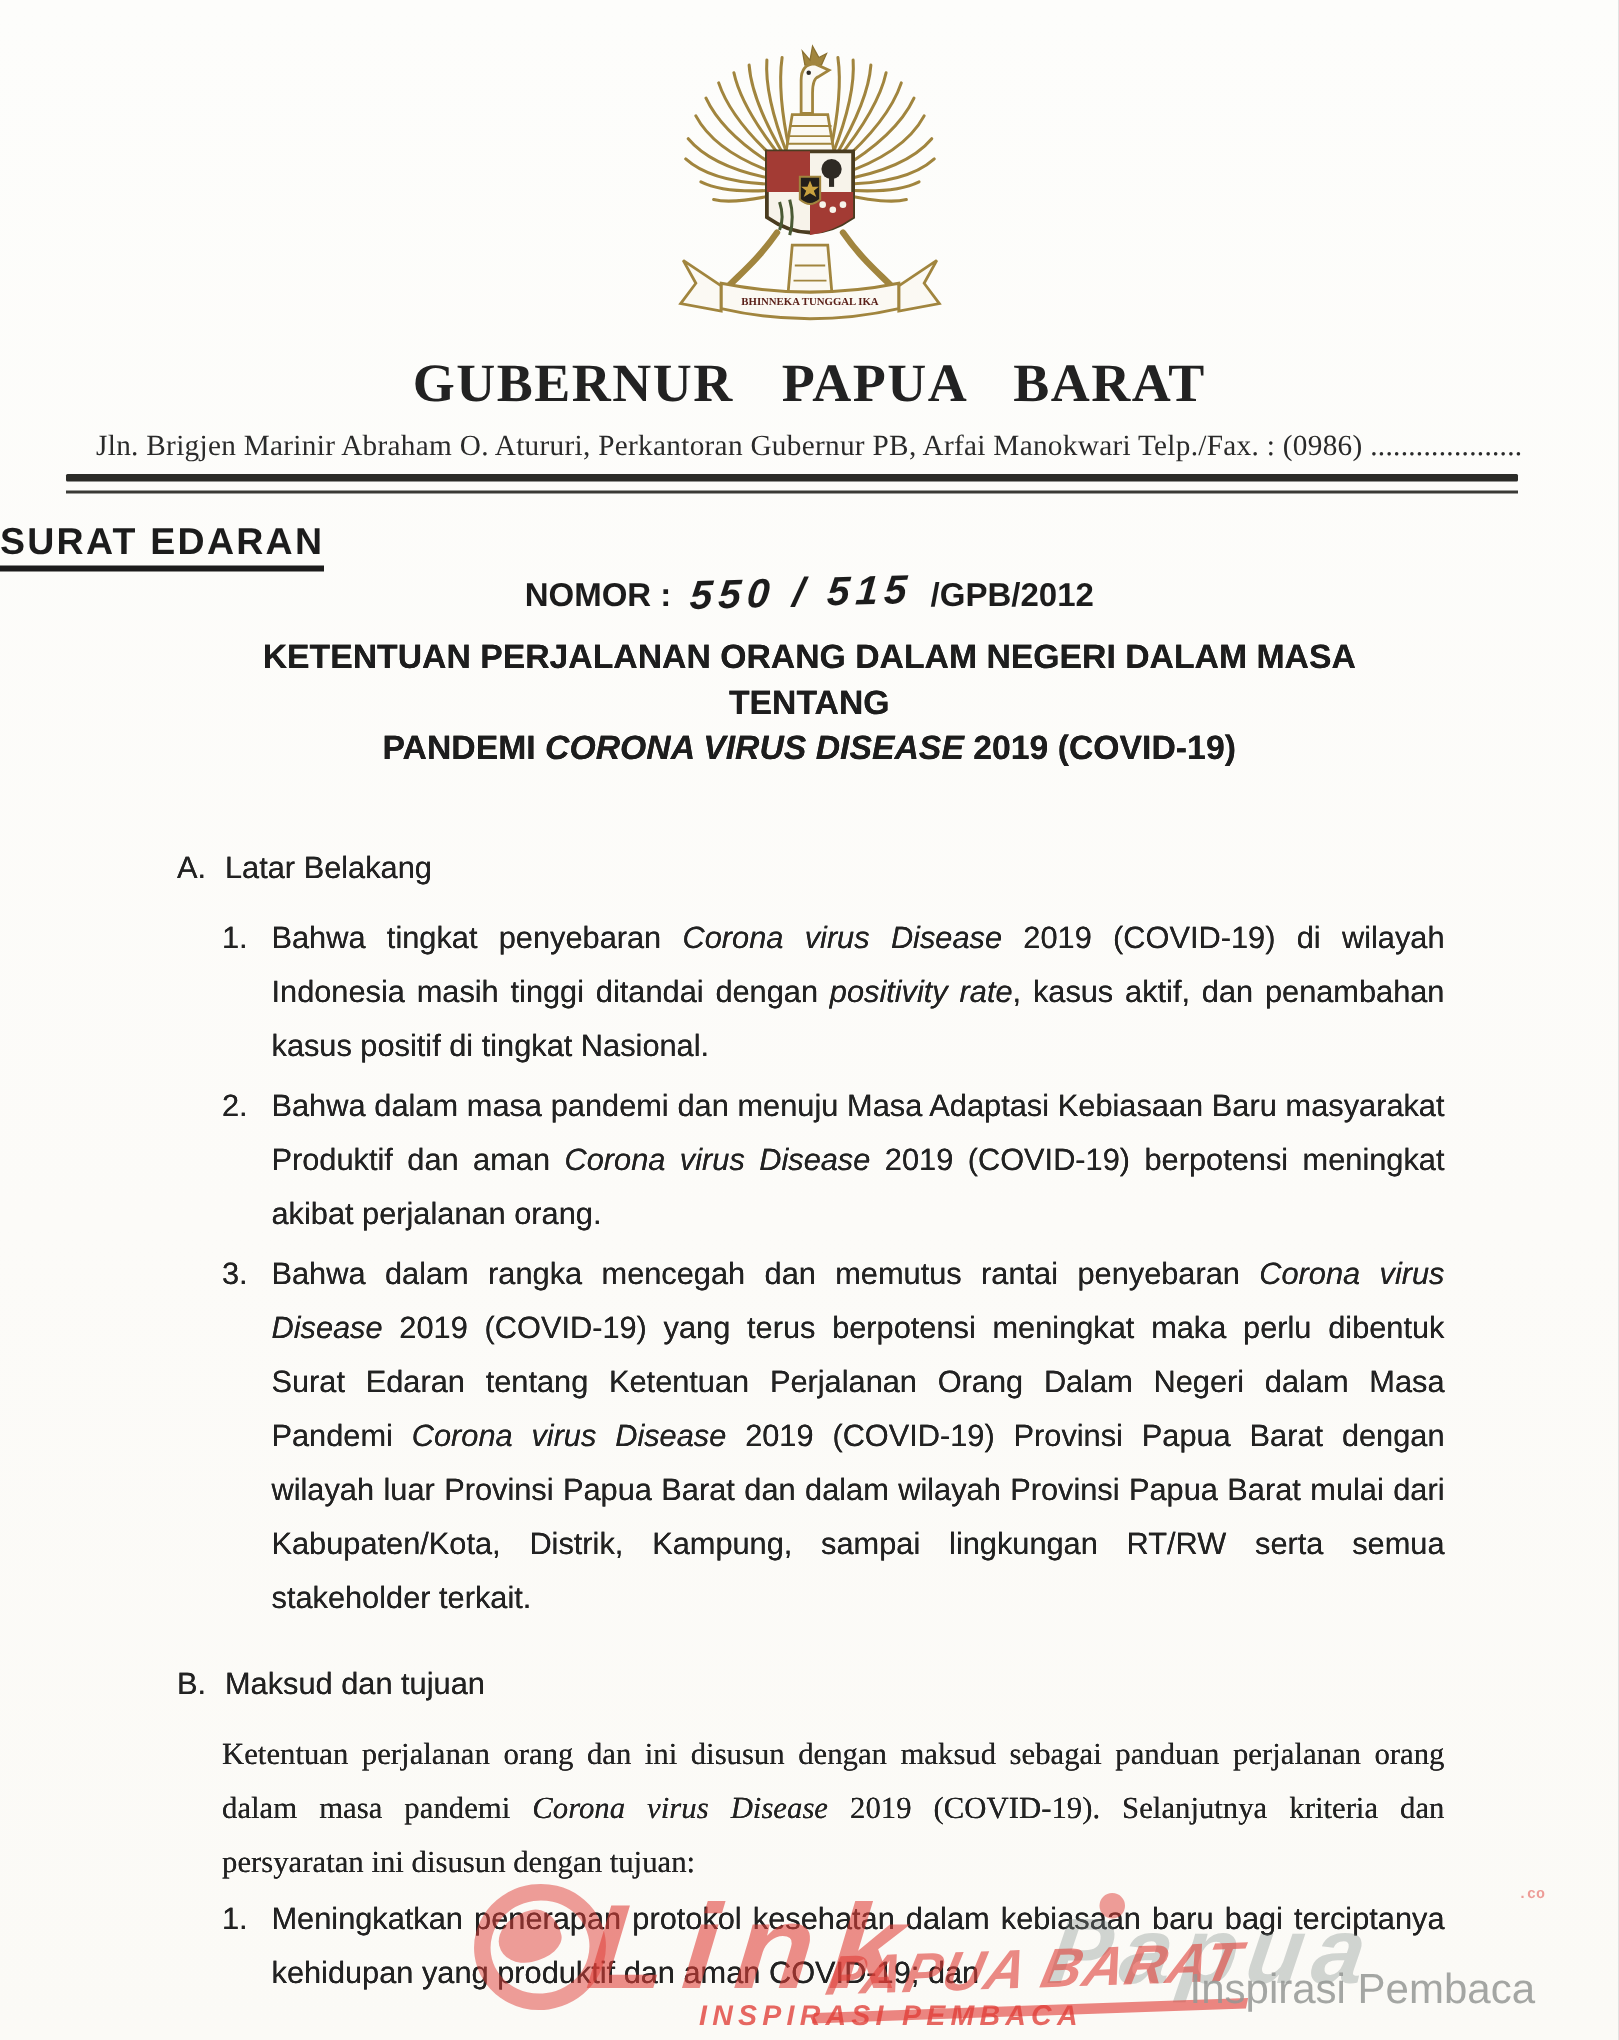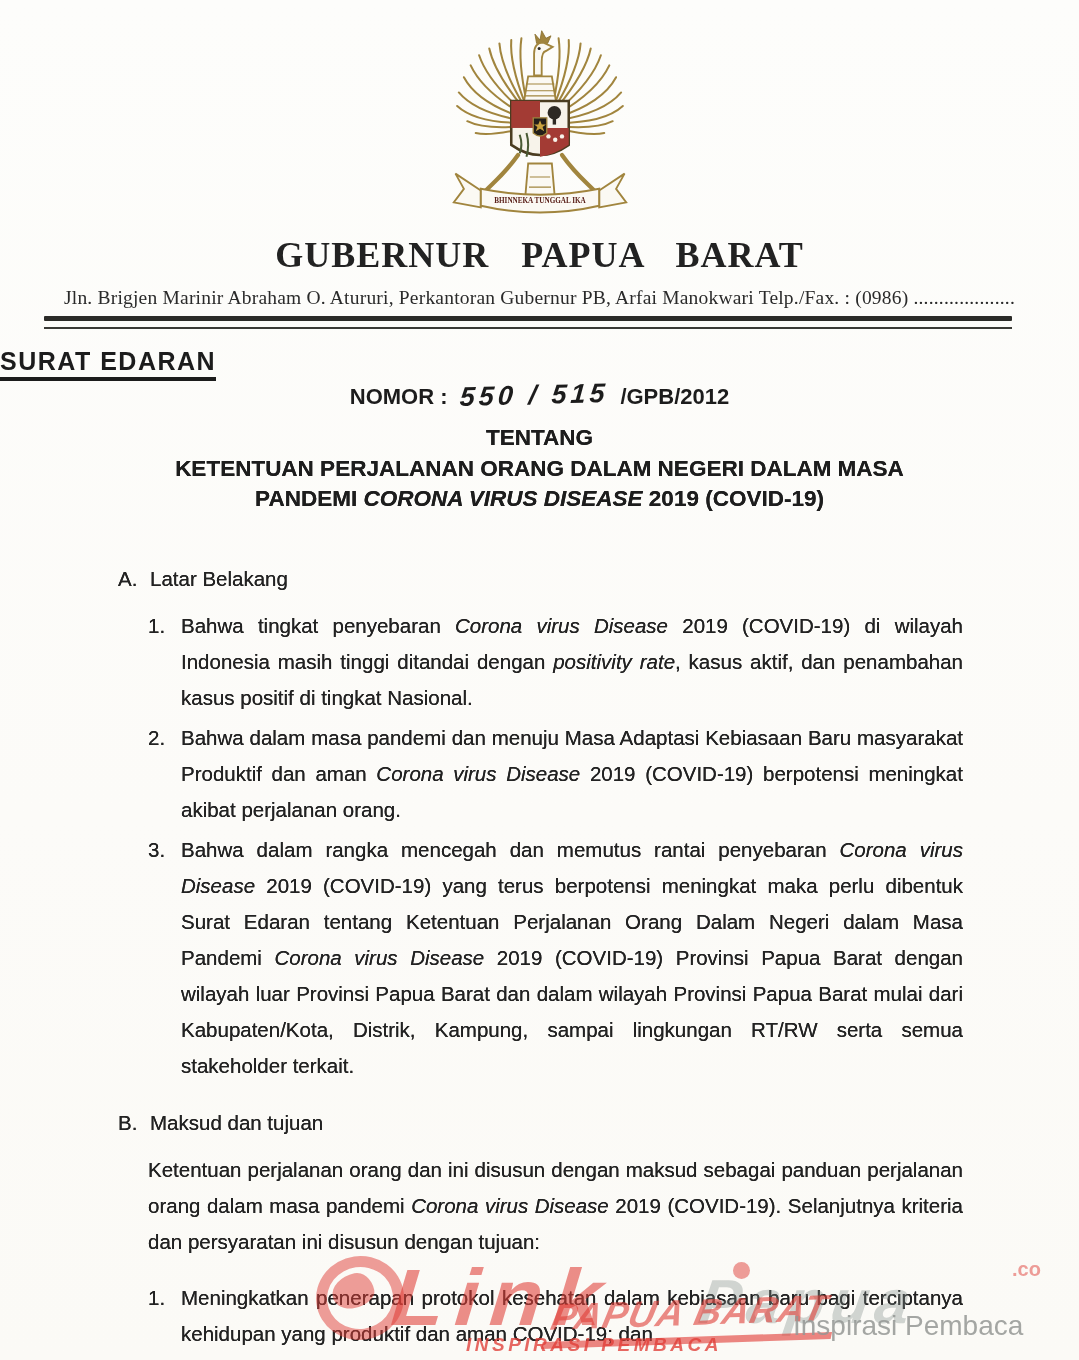--- a/index.html
+++ b/index.html
@@ -68,21 +68,21 @@
     text-shadow:0 0 .4px #222;
   }
   .sec-head{position:relative;padding-left:32px;line-height:26px;margin-bottom:16px;}
   .sec-label{position:absolute;left:0;top:0;}
   .sec-body{margin-left:30px;}
   .item{position:relative;padding-left:33px;margin-bottom:4px;}
   .item .num{position:absolute;left:0;top:0;}
   .p-just{text-align:justify;}
   .p-just em,.item em{font-style:italic;}
   .sec-b{margin-top:26px;}
-  .intro{margin-bottom:20px;}
+  .intro{margin-bottom:2px;font-family:Liberation Serif, serif;}
 
   
   .wm{position:absolute;inset:0;pointer-events:none;}
   .wm-ring{
     position:absolute;left:316px;top:1256px;width:66px;height:62px;
     border:11px solid rgba(224,62,55,.5);border-radius:50%;
     transform:rotate(-8deg);
   }
   .wm-blob{
     position:absolute;left:332px;top:1274px;width:42px;height:34px;
@@ -118,21 +118,21 @@
     position:absolute;left:466px;top:1334px;
     font-size:19px;font-weight:bold;font-style:italic;
     letter-spacing:3.5px;color:rgba(224,62,55,.78);
   }
   .wm-dot{
     position:absolute;left:733px;top:1262px;width:17px;height:17px;
     border-radius:50%;background:rgba(224,62,55,.5);
   }
   .wm-co{
     position:absolute;left:1012px;top:1258px;
-    font-size:20px;font-weight:bold;color:rgba(224,62,55,.5);
+    font-size:10px;font-weight:bold;color:rgba(224,62,55,.5);font-family:Liberation Mono, monospace;
   }
 </style>
 </head>
 <body>
 
 <div class="page">
 
   <div class="emblem">
     <svg width="186" height="205" viewBox="0 0 220 242">
       <g stroke="#a1853e" stroke-width="2.4" fill="none" stroke-linecap="round">
@@ -203,22 +203,22 @@
 
   <div class="se-wrap">
     <span class="se-title">SURAT EDARAN</span>
   </div>
   <div class="nomor-line">
     <span>NOMOR :</span>
     <span class="nomor-hand">550 / 515</span>
     <span>/GPB/2012</span>
   </div>
   <div class="tentang">
+    <div>KETENTUAN PERJALANAN ORANG DALAM NEGERI DALAM MASA</div>
     <div>TENTANG</div>
-    <div>KETENTUAN PERJALANAN ORANG DALAM NEGERI DALAM MASA</div>
     <div><span>PANDEMI </span><em>CORONA VIRUS DISEASE</em><span> 2019 (COVID-19)</span></div>
   </div>
 
   <div class="content">
 
     <div class="sec-head">
       <span class="sec-label">A.</span>
       <span>Latar Belakang</span>
     </div>
     <div class="sec-body">

